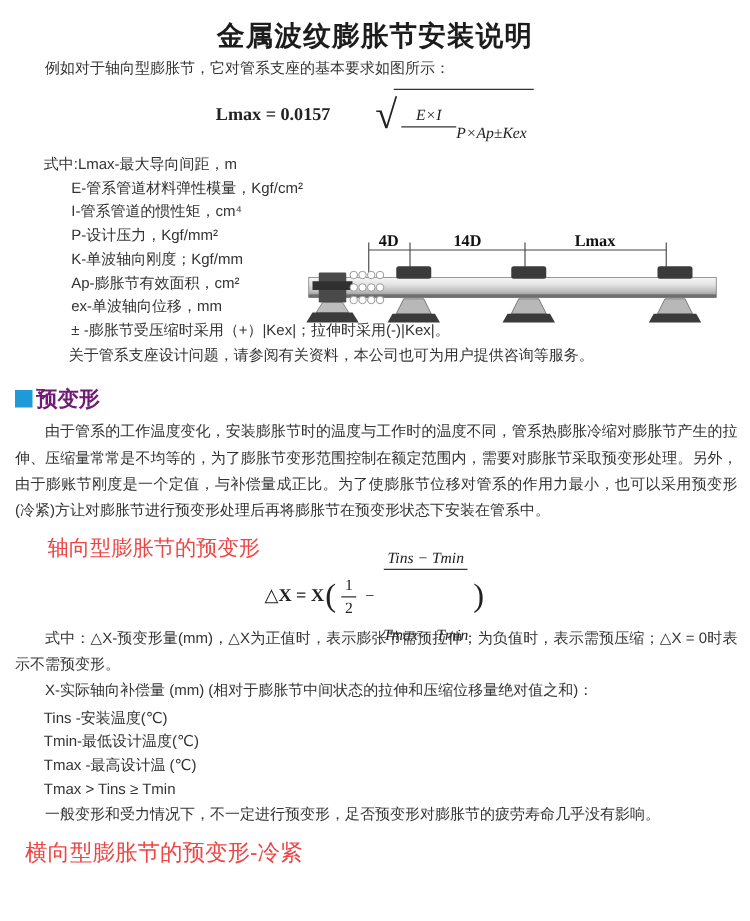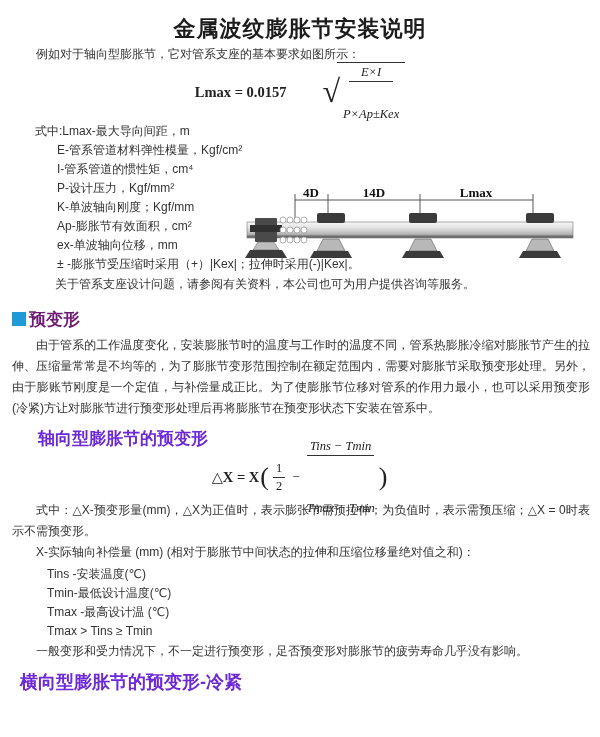--- a/index.html
+++ b/index.html
@@ -20,53 +20,53 @@
   }
   .para { margin: 0 12px; line-height: 20px; text-align: justify; }
   .para-indent { text-indent: 24px; }
   .support-para { margin-top: 10px; text-indent: 72px; }
   .sec-head-inline { font-size: 17px; font-weight: bold; color: #1e9bd7; }
   .blue-sq {
     display: inline-block; width: 14px; height: 14px;
     background: #1e9bd7; margin-right: 3px; vertical-align: -1px;
   }
   .sec-heading { margin: 14px 12px 0; font-size: 17px; font-weight: bold; color: #701a75; }
-  .sub-heading { font-weight: bold; color: #6d28d9; }
+  .sub-heading { font-weight: normal; color: #ef4444; }
   .sub-heading.axial { margin: 8px 0 0 38px; font-size: 17px; }
   .sub-heading.lateral { margin: 8px 0 0 20px; font-size: 18px; }
 
   
   .formula { display: flex; justify-content: center; align-items: center;
              font-family: "Liberation Serif", "DejaVu Serif", serif; color: #222; }
   .formula-1 { margin-top: 8px; height: 40px; gap: 30px; }
   .formula-2 { margin-top: 8px; height: 38px; }
   .f-bold { font-weight: bold; font-size: 14.5px; }
   .sqrt { display: inline-flex; align-items: center; margin-left: 6px; }
   .rad-sign { font-size: 32px; line-height: 0.85; font-weight: 400; margin-right: -3px; }
-  .radicand { display: inline-flex; flex-direction: column; align-items: center;
+  .radicand { display: inline-flex; flex-direction: row; align-items: center;
               border-top: 1.5px solid #333; padding: 2px 6px 0; font-size: 12.5px;
               font-style: italic; line-height: 1.2; }
   .radicand .fn { border-bottom: 1px solid #333; padding: 0 12px 1px; }
   .radicand .fd { padding-top: 1px; margin-top: 24px; }
   .frac { display: inline-flex; flex-direction: column; align-items: center;
           font-size: 12.5px; line-height: 1.2; margin: 0 3px; }
   .frac .fn { border-bottom: 1px solid #333; padding: 0 3px 1px; }
   .frac .fd { padding-top: 1px; }
   .frac-italic { font-style: italic; gap: 44px; }
   .paren { font-size: 26px; font-weight: 400; line-height: 1; margin: 0 1px; }
   .f-minus { margin: 0 4px; font-size: 13px; }
 
   
   .def-list { margin-top: 10px; }
   .def-line { margin-left: 57px; line-height: 19px; }
   .def-line.first { margin-left: 35px; }
   .note-line { margin-left: 55px; line-height: 19px; margin-top: 1px; }
 
   .body-para { margin: 4px 10px 0 12px; line-height: 21px; }
-  .temps-list { margin: 2px 0 0 47px; }
+  .temps-list { margin: 2px 0 0 35px; }
   .temp-line { line-height: 19px; }
 
   
   .diagram { position: absolute; left: 243px; top: 184px; width: 357px; height: 100px; }
   .dim-label { font-family: "Liberation Serif", "DejaVu Serif", serif;
                font-weight: bold; font-size: 13px; fill: #111; }
 </style>
 </head>
 <body>
 

